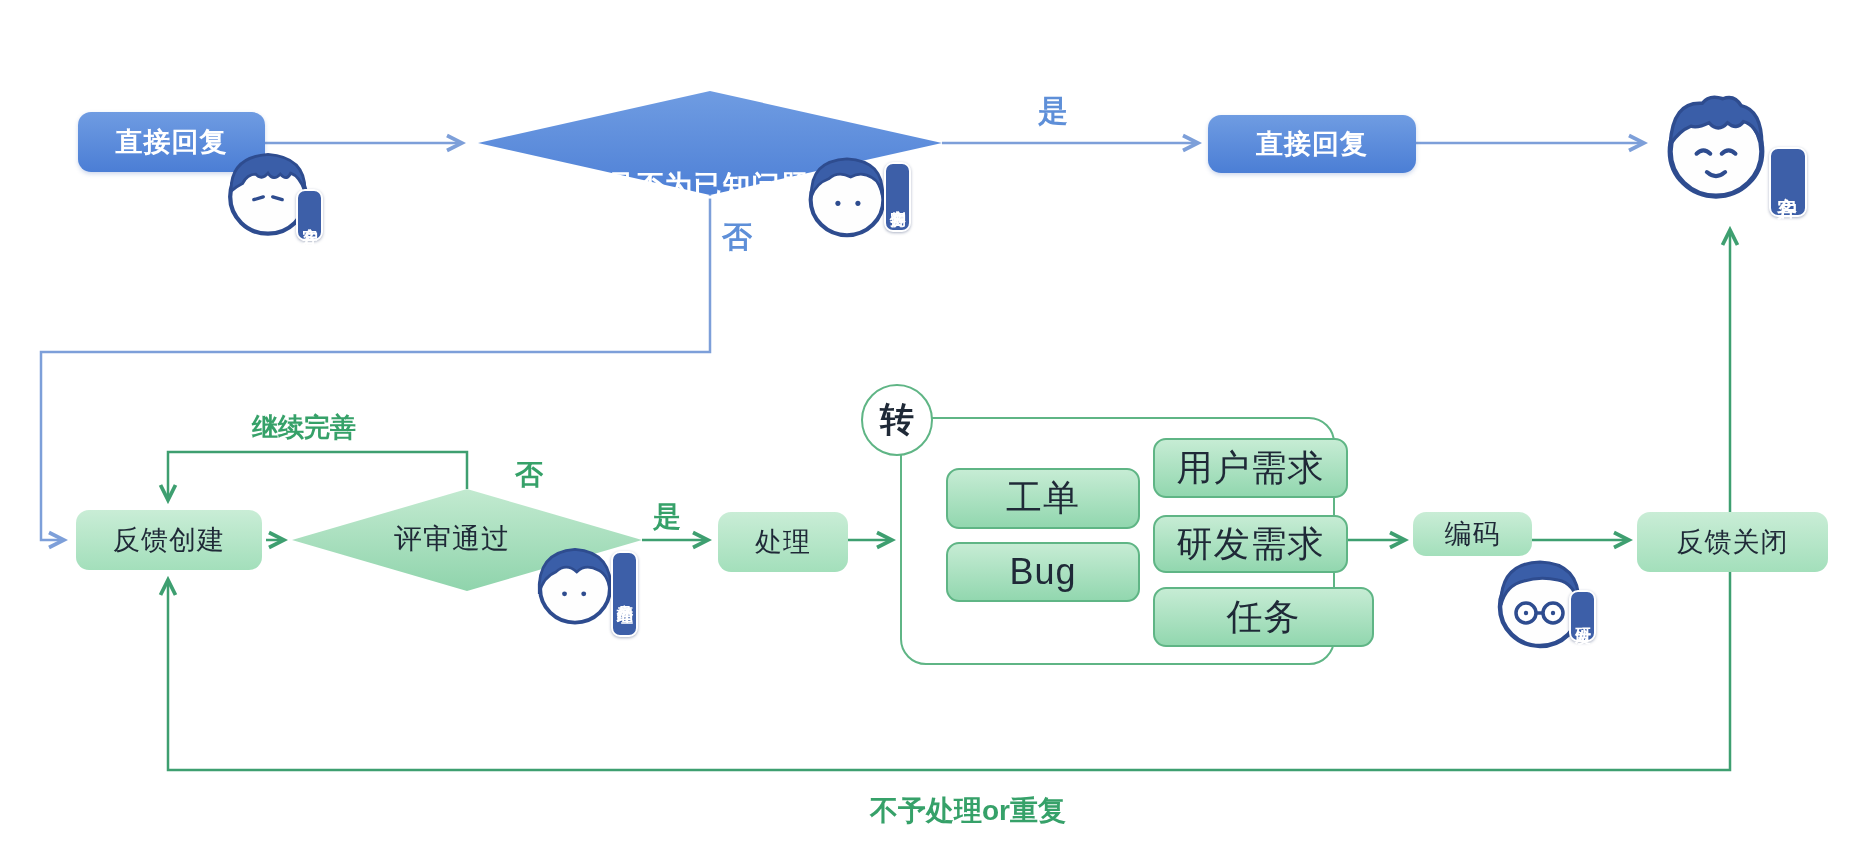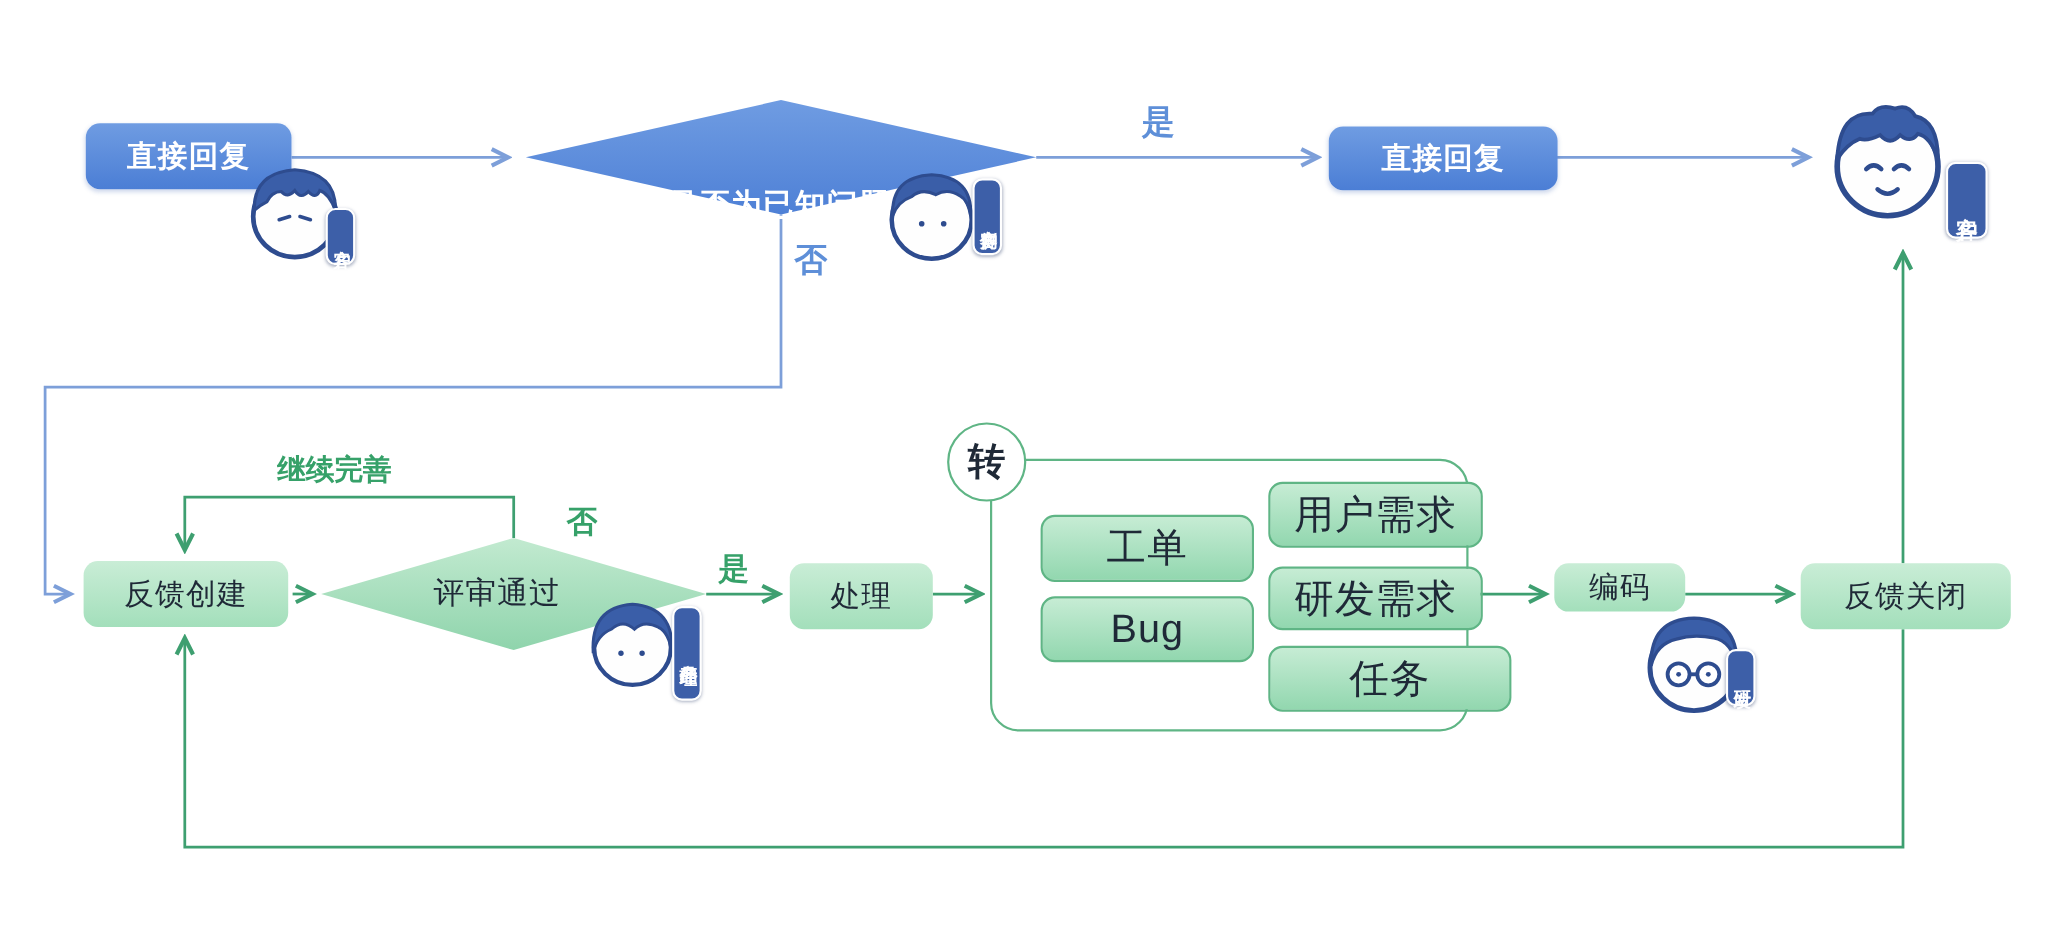--- a/index.html
+++ b/index.html
@@ -104,20 +104,21 @@
   <div class="node green-bordered" style="left:1125px;top:587px;width:221px;height:60px">任务</div>
 
   <div class="diamond-text blue" style="left:708px;top:142px">是否为已知问题</div>
   <div class="diamond-text green" style="left:452px;top:539px">评审通过</div>
 
   <div class="edge-label blue" style="left:1053px;top:111px">是</div>
   <div class="edge-label blue" style="left:737px;top:237px">否</div>
   <div class="edge-label green small" style="left:304px;top:427px">继续完善</div>
   <div class="edge-label green" style="left:529px;top:475px">否</div>
   <div class="edge-label green" style="left:667px;top:517px">是</div>
+  <div class="edge-label green" style="left:968px;top:811px">不予处理or重复</div>
 
   <div class="avatar" style="left:220px;top:142px;width:96px;height:104px">
     <svg viewBox="0 0 100 110">
       <ellipse cx="50" cy="58" rx="40" ry="39" fill="#FEFEFE" stroke="#2E4C8F" stroke-width="4.5"></ellipse>
       <path d="M11,52 Q10,16 50,13 Q90,16 89,52 Q83,36 74,33 Q70,42 63,34 Q56,42 50,33 Q43,41 37,34 Q28,34 23,44 Q17,47 11,52 Z" fill="#3A5EA8" stroke="#2E4C8F" stroke-width="3"></path>
       <path d="M35,61 L45,58 M55,58 L65,61" stroke="#2E4C8F" stroke-width="3.5" fill="none" stroke-linecap="round"></path>
     </svg>
   </div>
   <div class="avatar" style="left:801px;top:147px;width:92px;height:100px">
     <svg viewBox="0 0 100 110">

